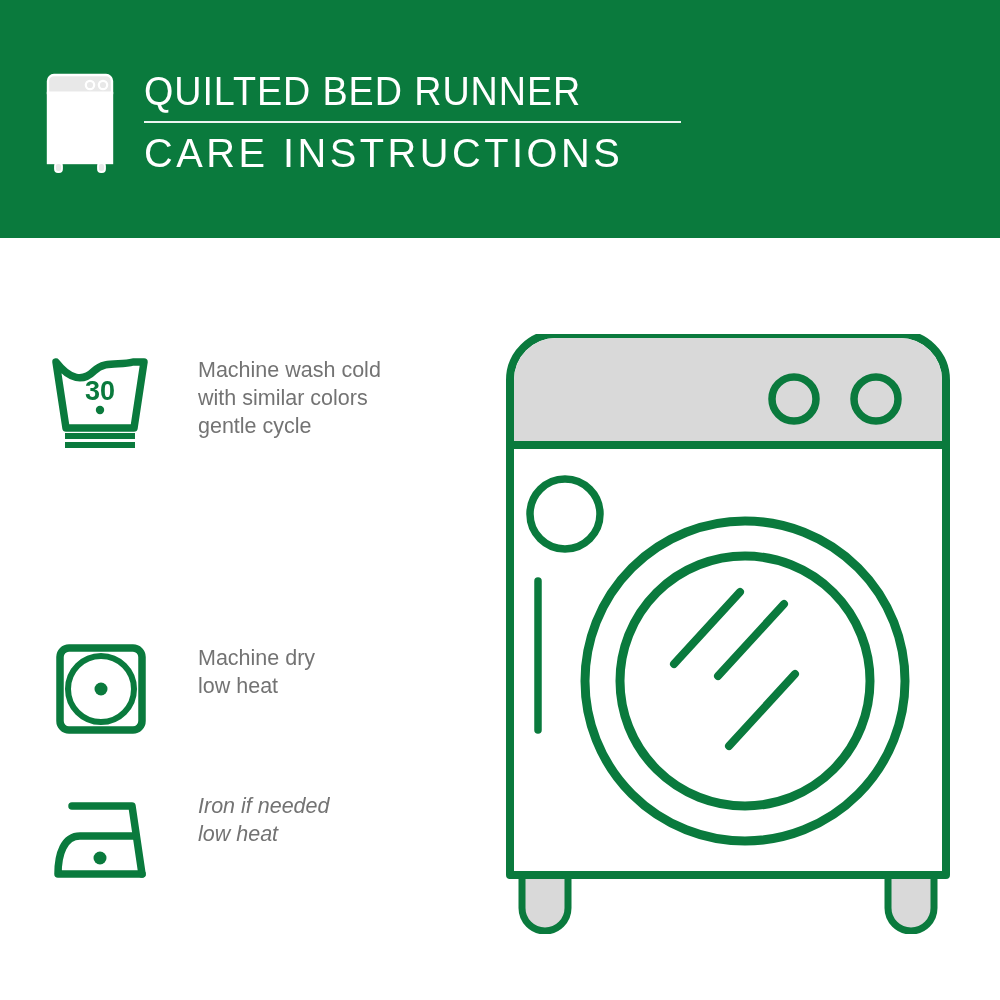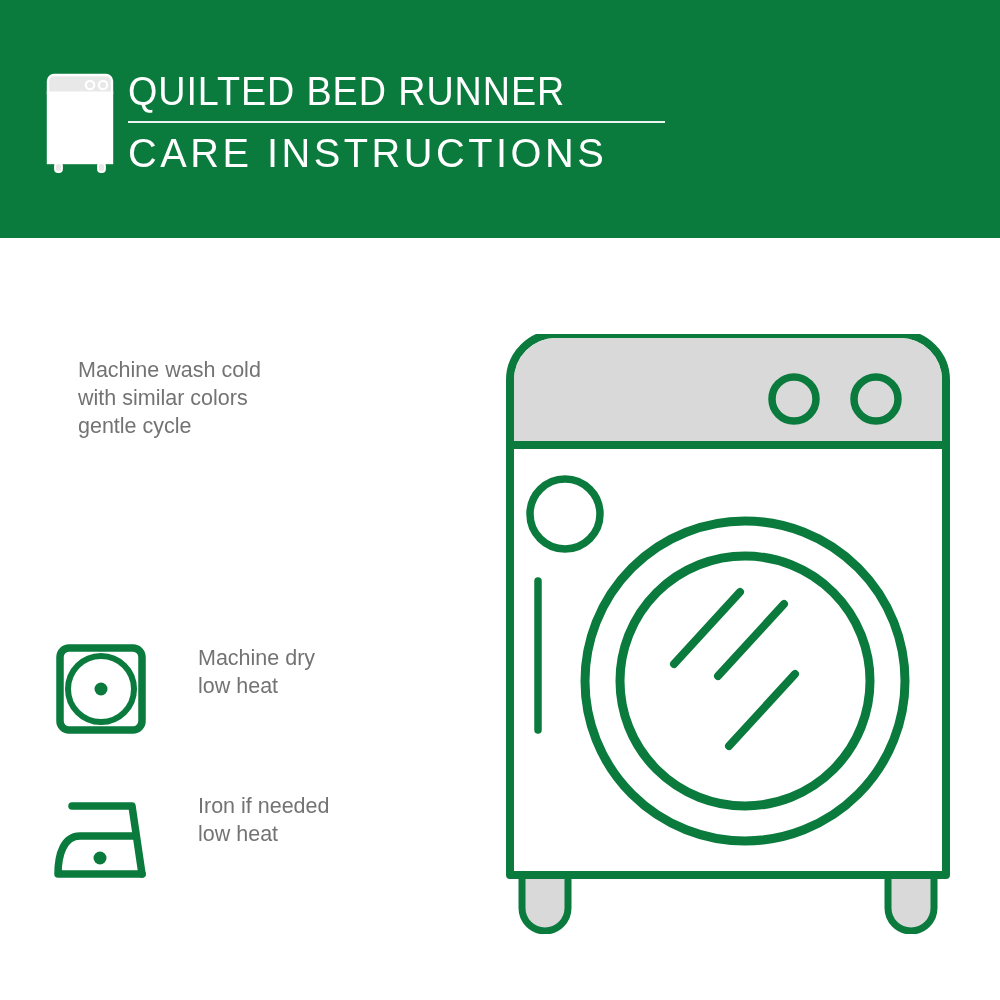--- a/index.html
+++ b/index.html
@@ -29,21 +29,21 @@
   }
   #header-logo {
     position: absolute;
     left: 44px;
     top: 66px;
     width: 82px;
     height: 108px;
   }
   #header-text {
     position: absolute;
-    left: 128px;
+    left: 144px;
     top: 68px;
     width: 620px;
   }
   #title-main {
     color: #ffffff;
     font-size: 41px;
     line-height: 46px;
     font-weight: 400;
     letter-spacing: 1.0px;
     white-space: nowrap;
@@ -90,21 +90,21 @@
     line-height: 28px;
     padding-top: 4px;
     margin-left: 28px;
     white-space: pre-line;
     font-weight: 400;
   }
 
   #row-wash   { top: 352px; }
   #row-bleach { top: 484px; }
   #row-dry    { top: 640px; }
-  #row-iron   { top: 788px; }
+  #row-iron   { top: 788px; font-style: italic; }
 
   
   #machine {
     position: absolute;
     left: 492px;
     top: 334px;
     width: 480px;
     height: 600px;
   }
 </style>
@@ -141,20 +141,34 @@
 
     <div id="header-text">
       <div id="title-main">QUILTED BED RUNNER</div>
       <div id="title-divider"></div>
       <div id="title-sub">CARE INSTRUCTIONS</div>
     </div>
 
   </div>
 
   <div class="care-row" id="row-wash">
+    <div class="care-symbol">
+      <svg viewBox="0 0 110 96" width="110" height="96" aria-hidden="true">
+
+        <path d="M6 10 C 20 28, 33 30, 44 19 C 55 8, 70 14, 83 10
+                 L 94 10 L 84 76 L 16 76 Z" fill="none" stroke="#0a7a3d" stroke-width="7.5" stroke-linejoin="round" stroke-linecap="round"></path>
+
+        <text x="50" y="48" font-family="'Liberation Sans', sans-serif" font-size="27" font-weight="bold" fill="#0a7a3d" text-anchor="middle">30</text>
+
+        <circle cx="50" cy="58" r="4.2" fill="#0a7a3d"></circle>
+
+        <line x1="15" y1="84" x2="85" y2="84" stroke="#0a7a3d" stroke-width="6" stroke-linecap="butt"></line>
+        <line x1="15" y1="93" x2="85" y2="93" stroke="#0a7a3d" stroke-width="6" stroke-linecap="butt"></line>
+      </svg>
+    </div>
     <div class="care-text">Machine wash cold
 with similar colors
 gentle cycle</div>
   </div>
 
 
   <div class="care-row" id="row-dry">
     <div class="care-symbol">
       <svg viewBox="0 0 110 96" width="110" height="96" aria-hidden="true">
         <rect x="10" y="8" width="82" height="82" rx="9" ry="9" fill="none" stroke="#0a7a3d" stroke-width="7.5"></rect>

